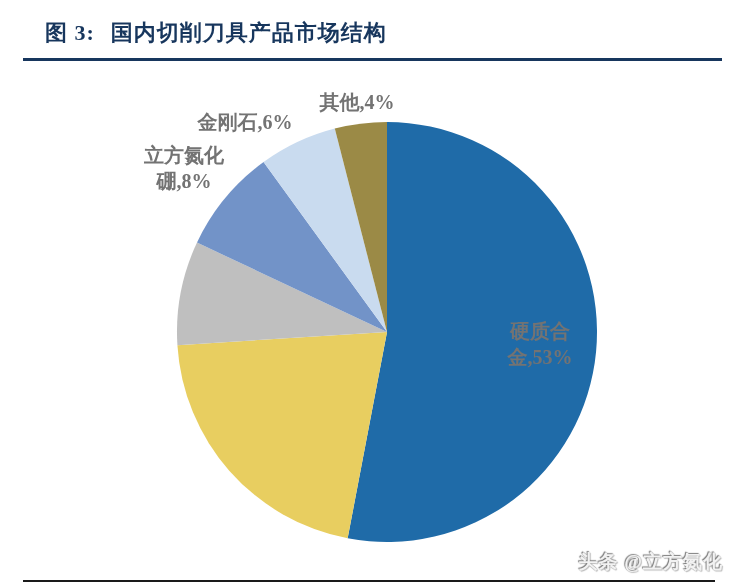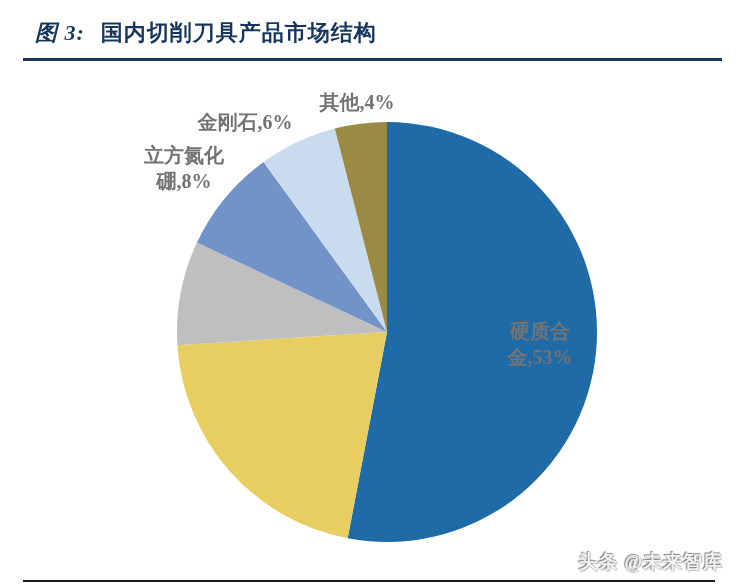--- a/index.html
+++ b/index.html
@@ -16,21 +16,21 @@
     left: 23px;
     top: 18px;
     width: 699px;
     color: #17365D;
     font-weight: bold;
     font-size: 22px;
     letter-spacing: 1px;
     padding-bottom: 10px;
     border-bottom: 3px solid #17365D;
   }
-  .header .fig-label { margin-left: 12px; margin-right: 16px; font-style: italic; }
+  .header .fig-label { margin-left: 22px; margin-right: 16px; }
   #chart-area {
     position: absolute;
     left: 0; top: 0;
     width: 737px; height: 586px;
   }
   #pie-svg { position: absolute; left: 0; top: 0; }
   #pie-labels { position: absolute; left: 0; top: 0; width: 737px; height: 586px; }
   .slice-label {
     position: absolute;
     transform: translate(-50%, -50%);
@@ -89,17 +89,17 @@
         </div>
         <div class="slice-label" style="left: 245px; top: 122px;">
           <div>金刚石,6%</div>
         </div>
         <div class="slice-label" style="left: 357px; top: 102px;">
           <div>其他,4%</div>
         </div>
       </div>
   </div>
 
-  <div class="watermark">头条 @未来智库</div>
+  <div class="watermark">头条 @立方氮化</div>
 
   <div class="bottom-rule"></div>
 
 </div>
 
 </body></html>

